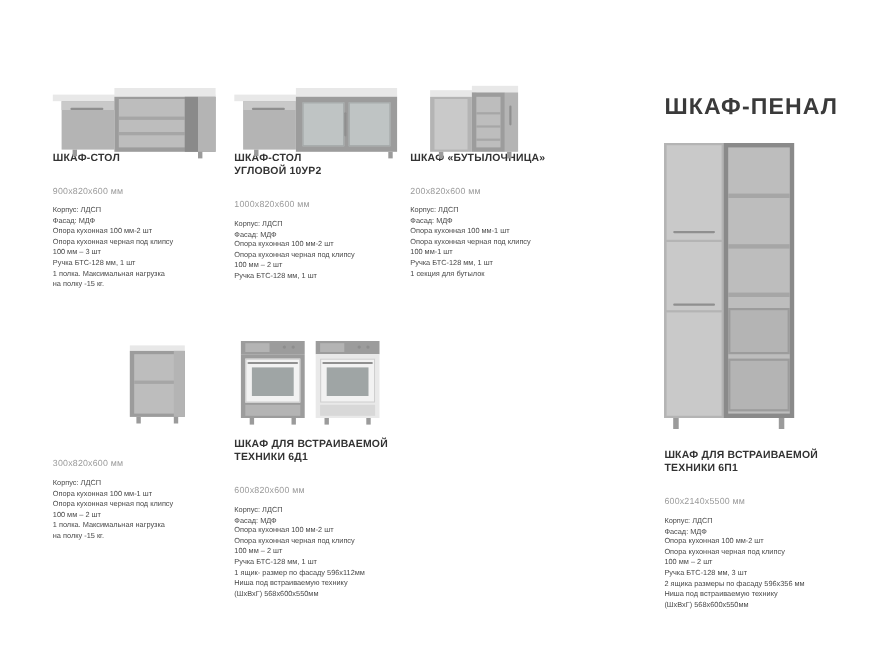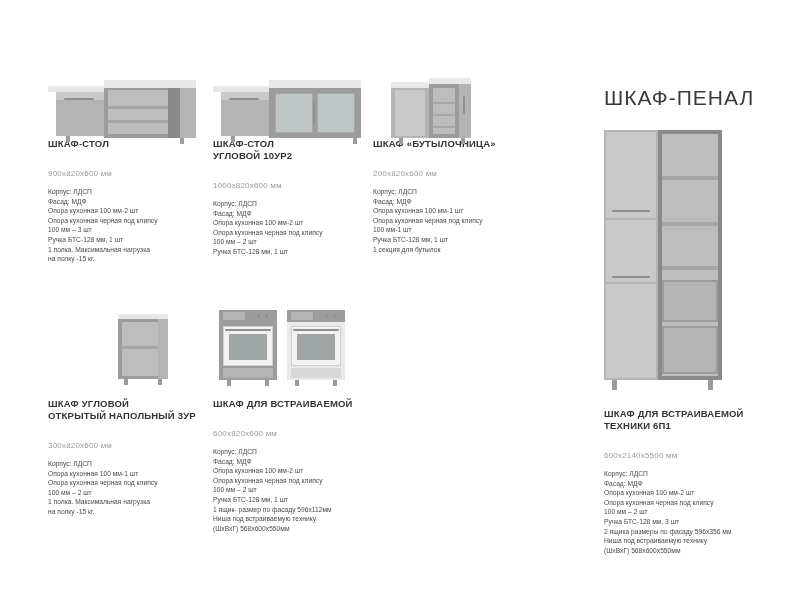--- a/index.html
+++ b/index.html
@@ -50,21 +50,21 @@
   .specs div {
     white-space: pre;
   }
 
   
   .banner-title {
     position: absolute;
     left: 604px;
     top: 86px;
     font-size: 21px;
-    font-weight: normal;
+    font-weight: bold;
     letter-spacing: 1px;
     color: #3a3a3a;
   }
 
   
   .box {
     position: absolute;
     box-sizing: border-box;
   }
   .body-light { background: #c9c9c9; }
@@ -219,24 +219,20 @@
 
   <div class="card" style="left:48px; top:300px; width:160px;">
     <div class="art" style="height:98px;">
       <div class="box top-slab" style="left:70px; top:14px; width:50px; height:5px;"></div>
       <div class="box body-dark" style="left:70px; top:19px; width:50px; height:60px;"></div>
       <div class="box inner" style="left:74px; top:22px; width:42px; height:54px;"></div>
       <div class="box shelf" style="left:74px; top:46px; width:42px; height:3px;"></div>
       <div class="box body-mid" style="left:110px; top:19px; width:10px; height:60px;"></div>
       <div class="box leg" style="left:76px; top:79px; width:4px; height:6px;"></div>
       <div class="box leg" style="left:110px; top:79px; width:4px; height:6px;"></div>
-    </div>
-    <div class="title">
-      <div>ШКАФ УГЛОВОЙ</div>
-      <div>ОТКРЫТЫЙ НАПОЛЬНЫЙ 3УР</div>
     </div>
     <div class="dims">300х820х600 мм</div>
     <div class="specs">
       <div>Корпус: ЛДСП</div>
       <div>Опора кухонная 100 мм-1 шт</div>
       <div>Опора кухонная черная под клипсу</div>
       <div>100 мм – 2 шт</div>
       <div>1 полка. Максимальная нагрузка</div>
       <div>на полку -15 кг.</div>
     </div>
@@ -264,20 +260,21 @@
       <div class="box" style="left:74px; top:22px; width:58px; height:58px; background:#e9e9e9;"></div>
       <div class="oven-front" style="left:78px; top:26px; width:50px; height:40px;"></div>
       <div class="oven-glass" style="left:84px; top:34px; width:38px; height:26px;"></div>
       <div class="handle" style="left:80px; top:29px; width:46px;"></div>
       <div class="box" style="left:78px; top:68px; width:50px; height:10px; background:#d8d8d8;"></div>
       <div class="box leg" style="left:82px; top:80px; width:4px; height:6px;"></div>
       <div class="box leg" style="left:120px; top:80px; width:4px; height:6px;"></div>
     </div>
     <div class="title">
       <div>ШКАФ ДЛЯ ВСТРАИВАЕМОЙ</div>
+      <div>ТЕХНИКИ 6Д1</div>
     </div>
     <div class="dims">600х820х600 мм</div>
     <div class="specs">
       <div>Корпус: ЛДСП</div>
       <div>Фасад: МДФ</div>
       <div>Опора кухонная 100 мм-2 шт</div>
       <div>Опора кухонная черная под клипсу</div>
       <div>100 мм – 2 шт</div>
       <div>Ручка БТС-128 мм, 1 шт</div>
       <div>1 ящик- размер по фасаду 596х112мм</div>

